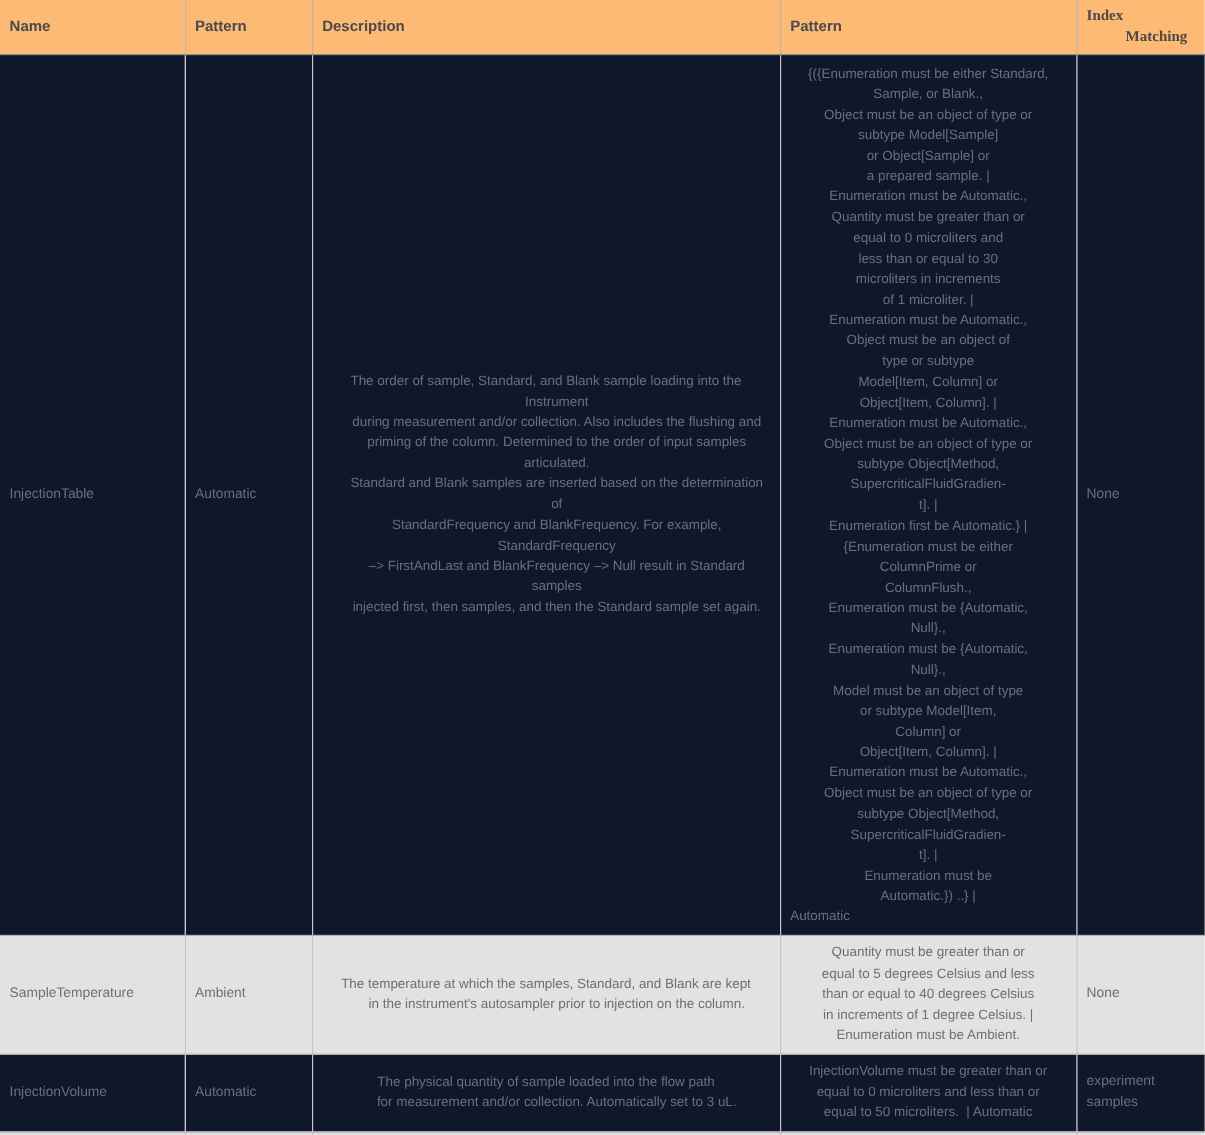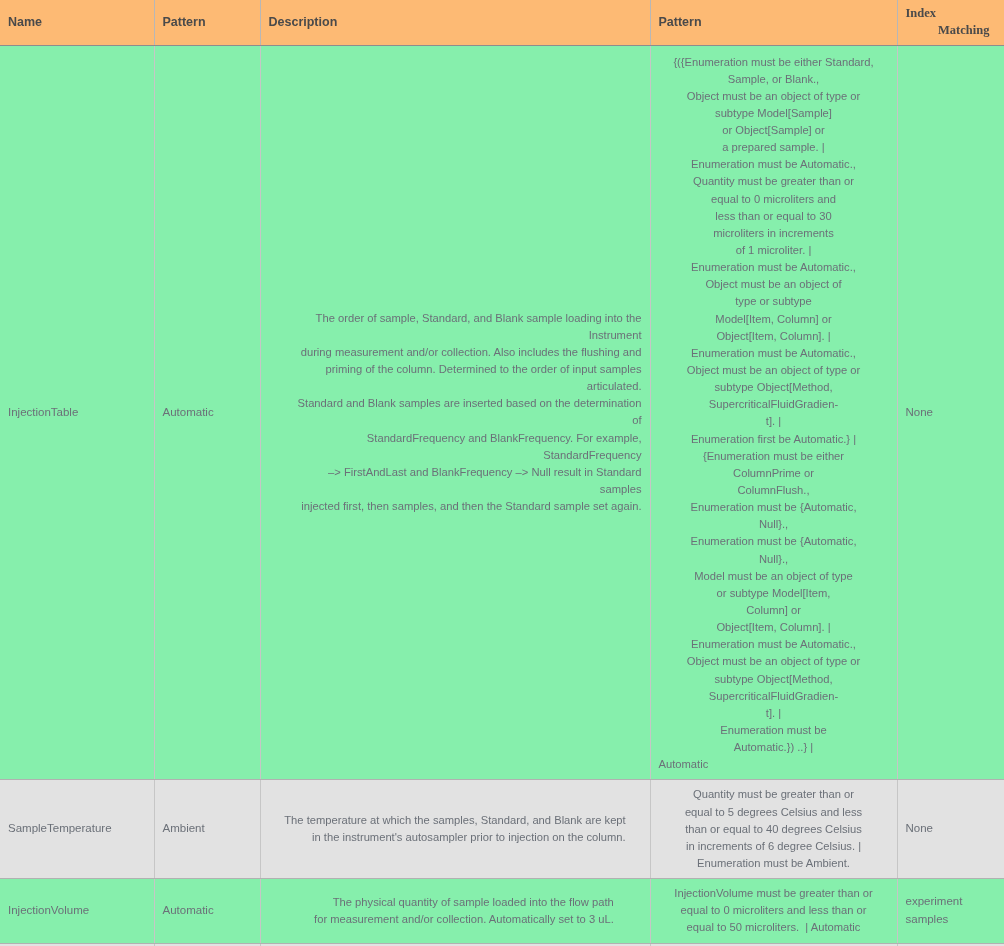--- a/index.html
+++ b/index.html
@@ -55,46 +55,46 @@
     border-right: 1px solid #c6c6c6;
     border-bottom: 1px solid #b1b1b1;
     padding: 6px 8px;
     vertical-align: middle;
     line-height: 1.53;
     color: #6b7078;
   }
   tbody td:last-child { border-right: none; }
 
   tbody tr.stripe td { background: #e2e2e2; }
-  tbody tr.plain  td { background: #86efac; }
+  tbody tr.plain  td { background: #0f172a; }
 
   tbody tr.row-injectiontable td { height: 684px; }
   tbody tr.row-sampletemperature td { height: 93px; }
   tbody tr.row-injectionvolume td { height: 60px; }
   tbody tr.row-needlewashsolution td { height: 60px; }
 
   .cell-name, .cell-default, .cell-index {
     font-size: 11.5px;
   }
   .cell-default-plain { display: block; text-align: left; }
 
   .cell-desc { font-size: 11.2px; }
   .desc-block {
     display: block;
     padding-left: 1.6em;
     text-indent: -1.6em;
-    text-align: right;
+    text-align: center;
   }
   .desc-center {
     display: block;
     text-align: center;
   }
   .desc-center .desc-inner {
     display: inline-block;
-    text-align: right;
+    text-align: center;
     padding-left: 1.6em;
     text-indent: -1.6em;
   }
 
   .cell-pattern { font-size: 11.2px; }
   .pattern-block { display: block; text-align: center; }
   .pattern-line {
     display: block;
     white-space: pre-wrap;
   }
@@ -203,21 +203,21 @@
           <span class="cell-default-plain">Ambient</span>
         </td>
         <td class="cell-desc">
           <span class="desc-center"><span class="desc-inner"><span>The temperature at which the samples, Standard, and Blank are kept</span><br><span>in the instrument's autosampler prior to injection on the column.</span></span></span>
         </td>
         <td class="cell-pattern td-pattern">
           <span class="pattern-block">
             <span class="pattern-line">Quantity must be greater than or</span>
             <span class="pattern-line">equal to 5 degrees Celsius and less</span>
             <span class="pattern-line">than or equal to 40 degrees Celsius</span>
-            <span class="pattern-line">in increments of 6 degree Celsius. |</span>
+            <span class="pattern-line">in increments of 1 degree Celsius. |</span>
             <span class="pattern-line">Enumeration must be Ambient.</span>
           </span>
         </td>
         <td class="cell-index"><span>None</span></td>
       </tr>
       <tr class="plain row-injectionvolume">
         <td class="cell-name"><span>InjectionVolume</span></td>
         <td class="cell-default">
           <span class="cell-default-plain">Automatic</span>
         </td>

